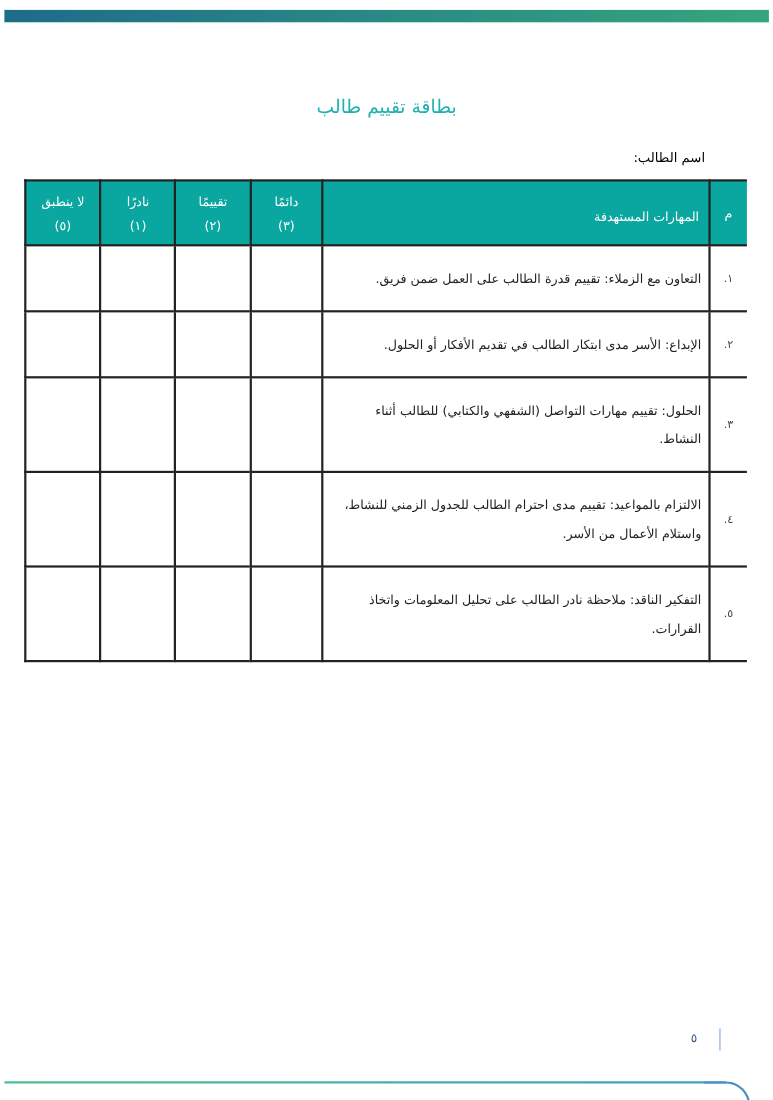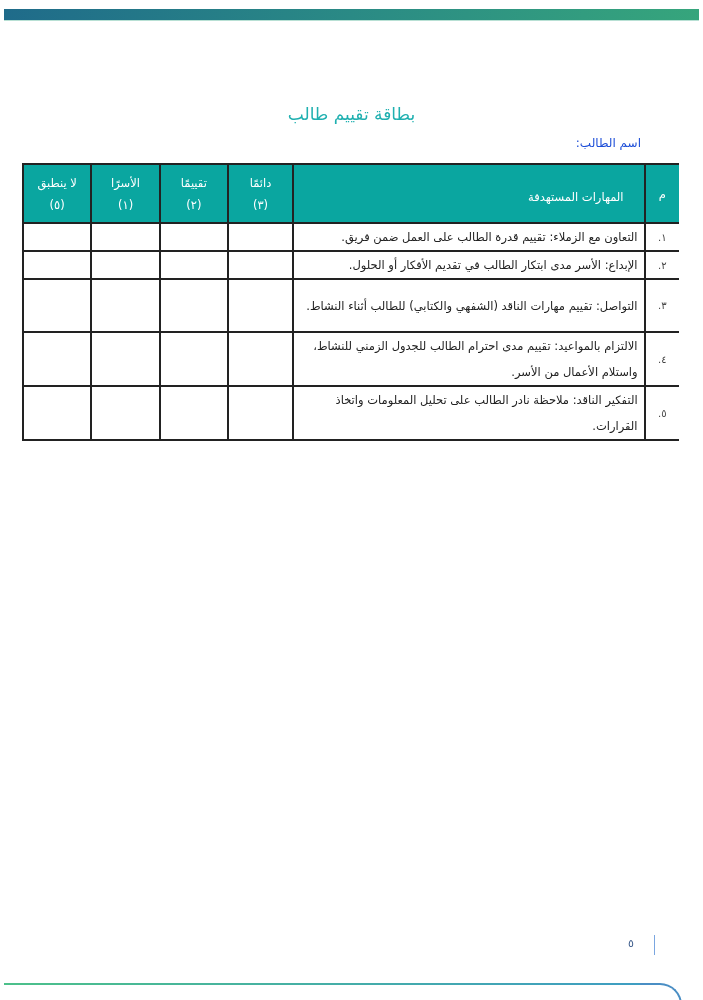--- a/index.html
+++ b/index.html
@@ -2,29 +2,29 @@
 <html><head>
 <meta charset="utf-8">
 <style>
   html, body { margin:0; padding:0; }
   body { width:703px; height:1000px; background:#ffffff; position:relative; overflow:hidden;
          font-family: "DejaVu Sans", sans-serif; }
   .top-bar { position:absolute; left:4px; top:9px; width:695px; height:11px;
              background: linear-gradient(90deg, #1f6b8a 0%, #2a8a85 50%, #36a57c 100%);
              border-bottom:1px solid #b8e0d4; }
   .title { position:absolute; left:0; top:88px; width:703px; text-align:center; direction:rtl;
-           color:#1fb0b0; font-size:17px;margin-top:16px; }
-  .student-name { position:absolute; right:62px; top:136px; direction:rtl; font-size:12px; color:#1d4ed8; }
+           color:#1fb0b0; font-size:17px; }
+  .student-name { position:absolute; right:62px; top:136px; direction:rtl; font-size:12px; color:#000000; }
   table.eval { position:absolute; left:22px; top:163px; width:657px; border-collapse:collapse; direction:rtl;
                font-size:11.5px; color:#222; }
   table.eval th { background:#0aa6a0; color:#ffffff; font-weight:normal; border:2px solid #222; height:51px; padding:0; }
-  table.eval th.skill-h { text-align:right; padding-right:20px; vertical-align:middle; padding-top:6px; }
+  table.eval th.skill-h { text-align:right; padding-right:8px; vertical-align:middle; padding-top:6px; }
   table.eval th.num-h { width:34px; border-right:none; }
   table.eval th .lbl { display:block; line-height:22px; }
-  table.eval td { border:2px solid #222; padding:0 6px; vertical-align:middle; }
+  table.eval td { border:2px solid #222; padding:16px 6px; vertical-align:middle; }
   table.eval td.num { text-align:center; width:22px; border-right:none; font-size:10px; color:#444; }
   table.eval td.skill { text-align:right; line-height:26px; width:350px; }
   table.eval td.rate { width:56px; }
   table.eval td.rate-s { width:53px; }
   .page-num { position:absolute; left:628px; top:937px; color:#3a5a8a; font-size:11px; }
   .page-sep { position:absolute; left:654px; top:935px; width:1px; height:20px; background:#7aa6e0; }
   .bottom-line { position:absolute; left:4px; top:983px; width:656px; height:2px;
                  background: linear-gradient(90deg, #4cc08a 0%, #3e9cc4 100%); }
   .bottom-curve { position:absolute; left:640px; top:983px; width:40px; height:30px;
                   border-top:2px solid #4a8ec4; border-right:2px solid #4a8ec4; border-top-right-radius:22px; }
@@ -45,21 +45,21 @@
       <th class="skill-h"><span>المهارات المستهدفة</span></th>
       <th>
         <span class="lbl">دائمًا</span>
         <span class="lbl">(٣)</span>
       </th>
       <th>
         <span class="lbl">تقييمًا</span>
         <span class="lbl">(٢)</span>
       </th>
       <th>
-        <span class="lbl">الأسرًا</span>
+        <span class="lbl">نادرًا</span>
         <span class="lbl">(١)</span>
       </th>
       <th>
         <span class="lbl">لا ينطبق</span>
         <span class="lbl">(٥)</span>
       </th>
     </tr>
   </thead>
   <tbody>
     <tr style="height:22px;">
@@ -73,21 +73,21 @@
     <tr style="height:25px;">
       <td class="num">٢.</td>
       <td class="skill">الإبداع: الأسر مدى ابتكار الطالب في تقديم الأفكار أو الحلول.</td>
       <td class="rate-s"></td>
       <td class="rate"></td>
       <td class="rate"></td>
       <td class="rate"></td>
     </tr>
     <tr style="height:53px;">
       <td class="num">٣.</td>
-      <td class="skill">التواصل: تقييم مهارات الناقد (الشفهي والكتابي) للطالب أثناء النشاط.</td>
+      <td class="skill">الحلول: تقييم مهارات التواصل (الشفهي والكتابي) للطالب أثناء النشاط.</td>
       <td class="rate-s"></td>
       <td class="rate"></td>
       <td class="rate"></td>
       <td class="rate"></td>
     </tr>
     <tr style="height:52px;">
       <td class="num">٤.</td>
       <td class="skill">الالتزام بالمواعيد: تقييم مدى احترام الطالب للجدول الزمني للنشاط، واستلام الأعمال من الأسر.</td>
       <td class="rate-s"></td>
       <td class="rate"></td>

